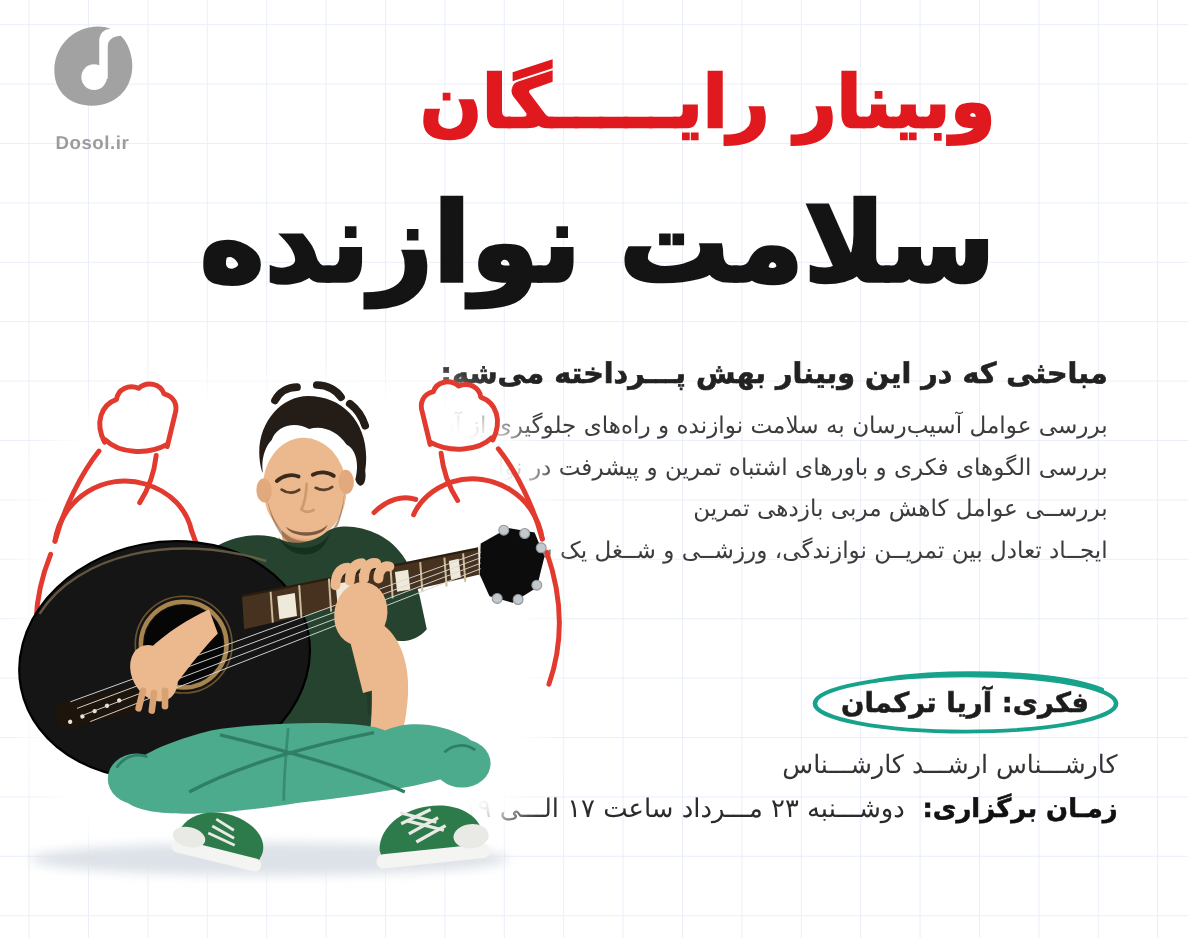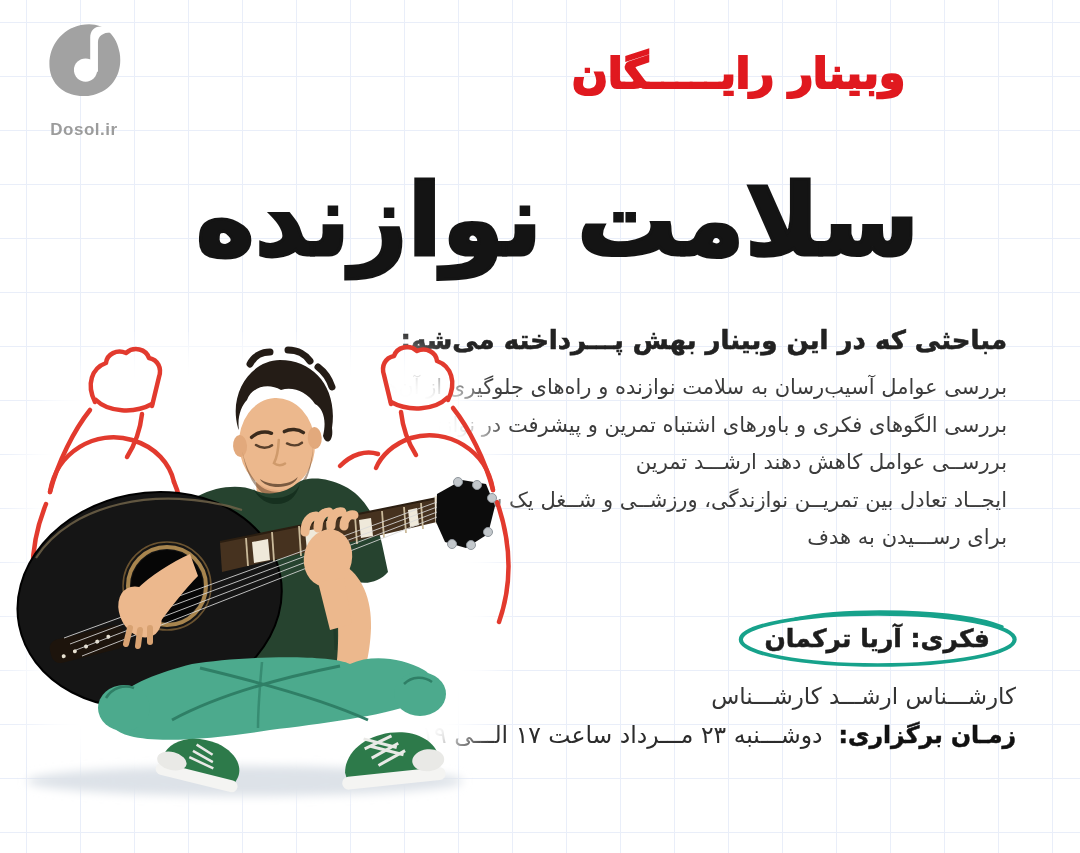--- a/index.html
+++ b/index.html
@@ -15,25 +15,25 @@
     font-family:"DejaVu Sans", sans-serif;
   }
   
   .logo{position:absolute; left:26px; top:22px; width:116px; text-align:center;}
   .logo svg{display:block; margin:0 auto;}
   .logo .brand{margin-top:22px; font-family:"Liberation Sans", sans-serif;
     font-size:17px; font-weight:700; color:#9c9c9c; letter-spacing:.5px;}
   
   .subtitle{
     position:absolute; top:40px; right:175px; direction:rtl; white-space:nowrap;
-    color:#e0191f; font-weight:bold; font-size:42px; line-height:1.6;
+    color:#e0191f; font-weight:bold; font-size:66px; line-height:1.6;
     -webkit-text-stroke:2.2px #e0191f;
   }
   .title{
-    position:absolute; top:148px; right:161px; direction:rtl; white-space:nowrap;
+    position:absolute; top:148px; right:175px; direction:rtl; white-space:nowrap;
     color:#141414; font-weight:bold; font-size:100px; line-height:1.45;
     -webkit-text-stroke:3.2px #141414;
   }
   
   .topics{position:absolute; top:320px; right:73px; direction:rtl; }
   .topics .heading{font-size:26px; font-weight:bold; color:#222; white-space:nowrap;
     line-height:1.55; margin-bottom:9px; -webkit-text-stroke:.6px #222;}
   .topics .line{font-size:21px; color:#3c3c3c; line-height:37.5px; white-space:nowrap;}
   
   .instructor{position:absolute; top:614px; right:64px; direction:rtl; text-align:right;}
@@ -62,23 +62,22 @@
     <div class="brand">Dosol.ir</div>
   </div>
 
   <div class="subtitle" dir="rtl">وبینار رایـــــگان</div>
   <div class="title" dir="rtl">سلامت نوازنده</div>
 
   <div class="topics">
     <div class="heading">مباحثی که در این وبینار بهش پـــرداخته می‌شه:</div>
     <div class="line">بررسی عوامل آسیب‌رسان به سلامت نوازنده و راه‌های جلوگیری از آن‌ها</div>
     <div class="line">بررسی الگوهای فکری و باورهای اشتباه تمرین و پیشرفت در نوازندگی</div>
-    <div class="line">بررســی عوامل کاهش دهند ارشـــد تمرین</div>
+    <div class="line">بررســی عوامل کاهش مربی بازدهی تمرین</div>
     <div class="line">ایجــاد تعادل بین تمریــن نوازندگی، ورزشــی و شــغل یک شــخص</div>
-    <div class="line">برای رســـیدن به هدف</div>
   </div>
 
   <div class="instructor">
     <span class="oval">
       <svg class="ring" viewBox="0 0 244 60" preserveAspectRatio="none">
         <ellipse cx="122" cy="30" rx="117" ry="26" fill="none" stroke="#17a28b" stroke-width="3.6"></ellipse>
         <path d="M52,9 C96,-2 190,-1 228,17" fill="none" stroke="#17a28b" stroke-width="3.2" stroke-linecap="round"></path>
       </svg>
       <span class="name">فکری: آریا ترکمان</span>
     </span>

